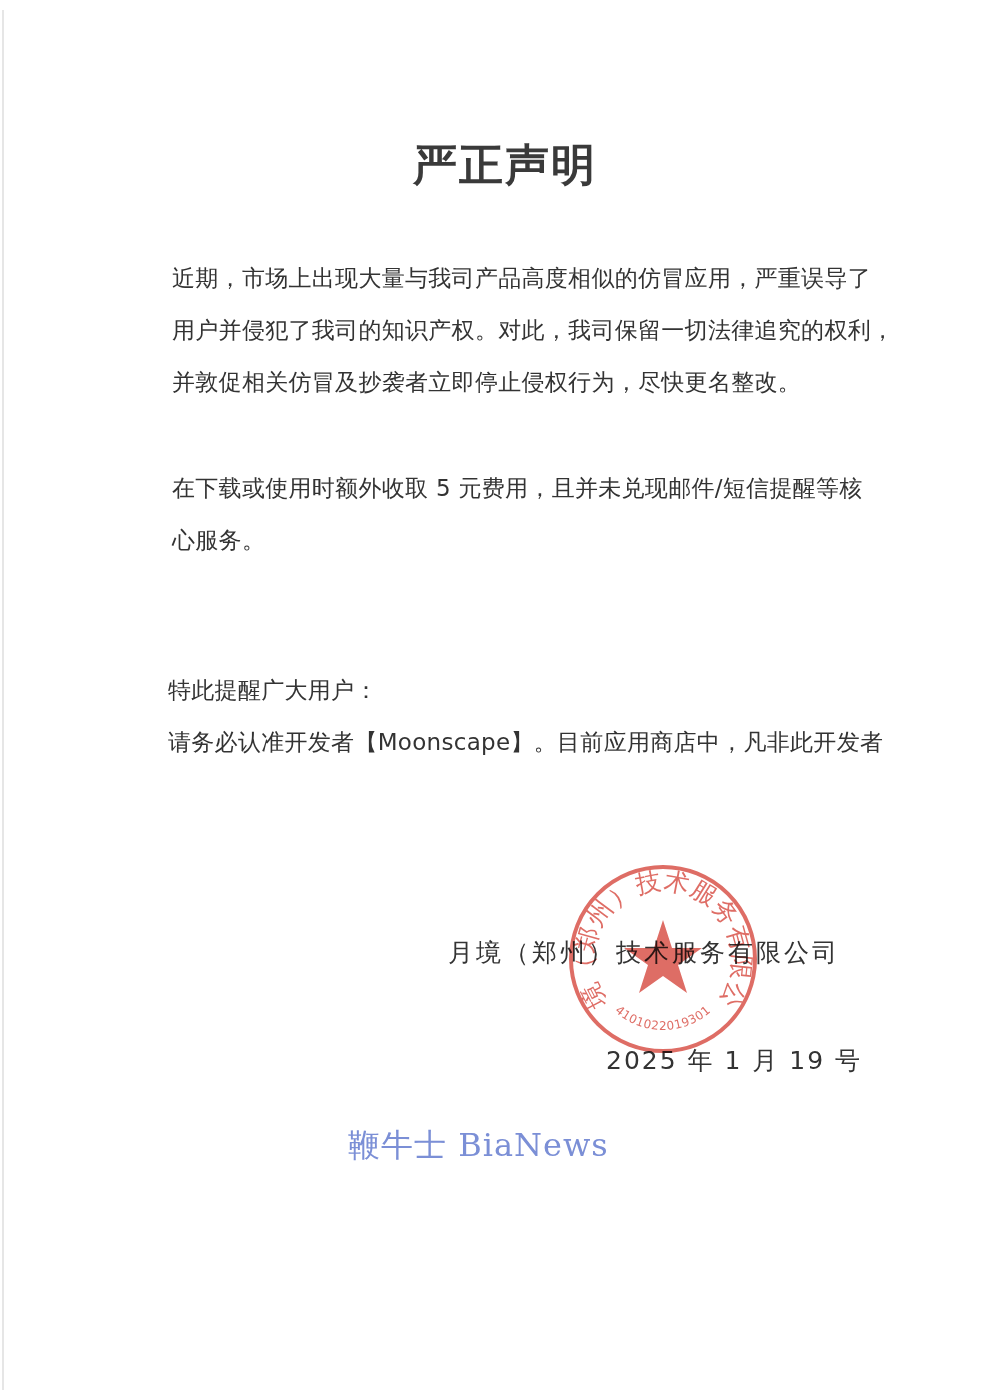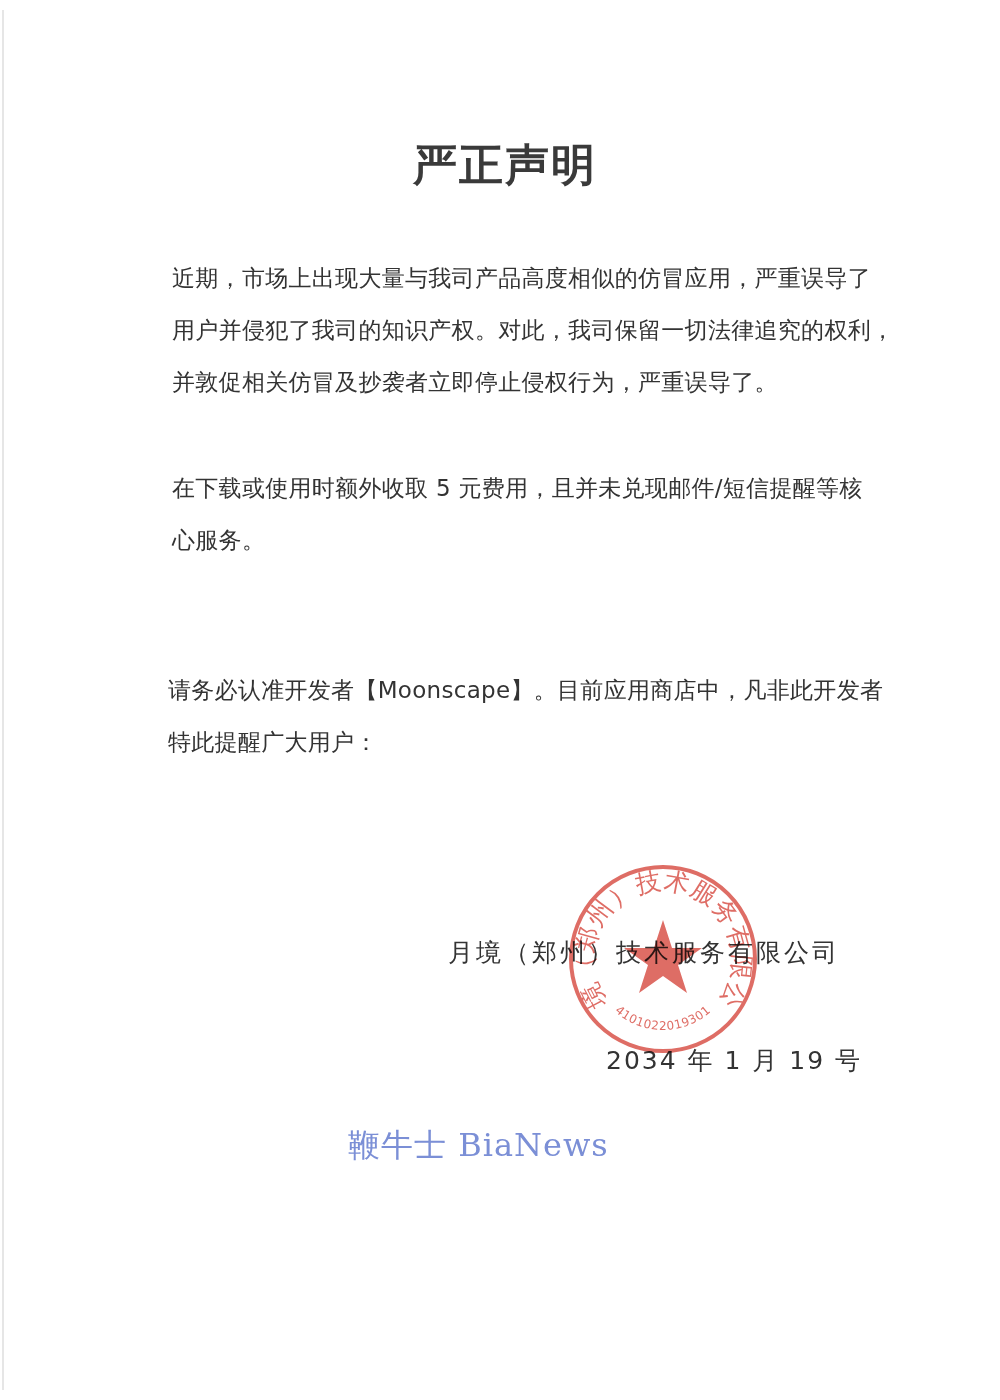--- a/index.html
+++ b/index.html
@@ -42,35 +42,35 @@
 </head>
 <body>
 
 <div class="page-edge"></div>
 
 <div class="title">严正声明</div>
 
 <div class="para" id="p1">
   <span class="line">近期，市场上出现大量与我司产品高度相似的仿冒应用，严重误导了</span>
   <span class="line">用户并侵犯了我司的知识产权。对此，我司保留一切法律追究的权利，</span>
-  <span class="line">并敦促相关仿冒及抄袭者立即停止侵权行为，严重误导了。</span>
+  <span class="line">并敦促相关仿冒及抄袭者立即停止侵权行为，尽快更名整改。</span>
 </div>
 
 <div class="para" id="p2">
   <span class="line">在下载或使用时额外收取 5 元费用，且并未兑现邮件/短信提醒等核</span>
   <span class="line">心服务。</span>
 </div>
 
 <div class="para" id="p3">
+  <span class="line">特此提醒广大用户：</span>
   <span class="line">请务必认准开发者【Moonscape】。目前应用商店中，凡非此开发者</span>
-  <span class="line">特此提醒广大用户：</span>
 </div>
 
 <div class="company">月境（郑州）技术服务有限公司</div>
-<div class="date">2034 年 1 月 19 号</div>
+<div class="date">2025 年 1 月 19 号</div>
 
 <svg class="stamp" viewBox="0 0 194 194" xmlns="http://www.w3.org/2000/svg">
   <defs>
     <path id="ringPath" d="M 36 132 A 70 70 0 1 1 158 132"></path>
     <path id="codePath" d="M 40 140 A 72 72 0 0 0 154 140"></path>
   </defs>
   <circle cx="97" cy="97" r="92" fill="none" stroke="#d9534a" stroke-width="4"></circle>
   <text font-size="25" fill="#d9534a" font-family="DejaVu Sans, sans-serif" letter-spacing="1">
     <textPath href="#ringPath" startOffset="50%" text-anchor="middle">月境（郑州）技术服务有限公司</textPath>
   </text>

